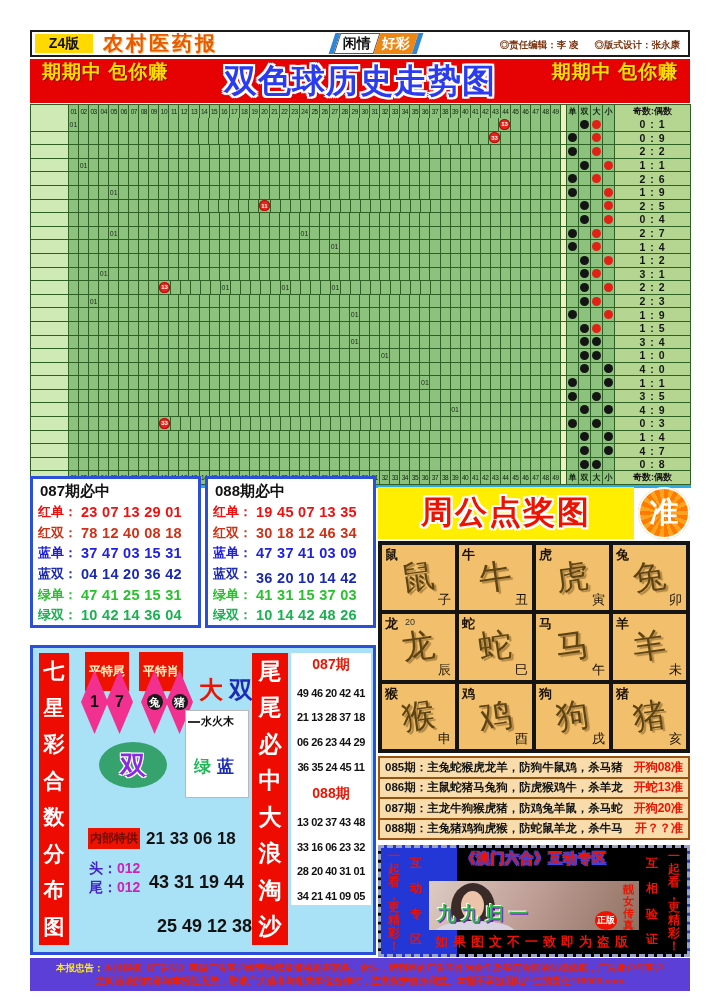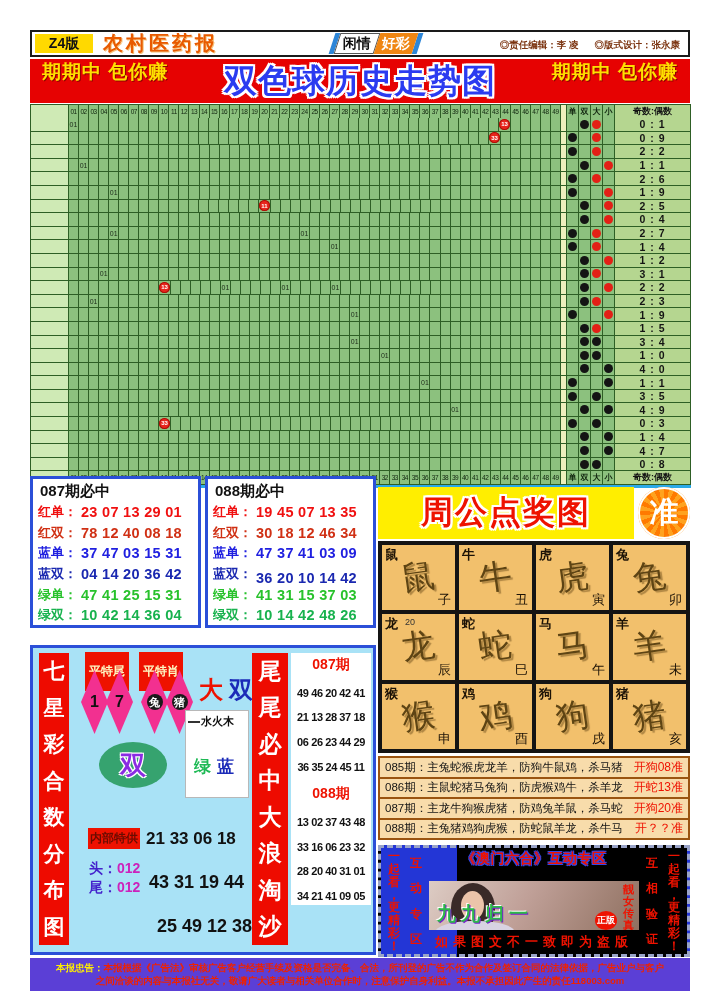--- a/index.html
+++ b/index.html
@@ -51,21 +51,21 @@
   .zg-badge{width:52px;height:52px;margin-left:4px;border-radius:50%;flex:0 0 auto;
     background:repeating-conic-gradient(#ff7a00 0 12deg,#ffa21e 12deg 24deg);
     display:flex;align-items:center;justify-content:center;color:#fff;font-size:29px;font-weight:900;box-shadow:0 0 0 2px #fff inset;}
   .zodiac{background:#141414;padding:4px;display:grid;grid-template-columns:repeat(4,1fr);grid-auto-rows:1fr;gap:4px;height:212px;box-sizing:border-box;margin-top:3px;}
   .zcell{background:#f2c06c;position:relative;}
   .z-animal{position:absolute;left:3px;top:1px;font-size:13px;font-weight:bold;color:#1c1206;font-family:"Liberation Serif",serif;}
   .z-branch{position:absolute;right:4px;bottom:1px;font-size:13px;color:#1c1206;font-family:"Liberation Serif",serif;}
   .z-num{position:absolute;left:23px;top:3px;font-size:9px;color:#333;}
   .z-art{position:absolute;inset:0;display:flex;align-items:center;justify-content:center;font-size:33px;color:#4a3408;font-family:"Liberation Serif",serif;opacity:.88;transform:rotate(-8deg);text-shadow:2px 2px 1px rgba(70,45,5,.45);}
   .preds{margin-top:3px;background:#9a5410;padding:2px;display:flex;flex-direction:column;gap:2px;}
-  .pred{background:#f8dcab;height:18.5px;display:flex;align-items:center;padding:0 5px;font-size:11.5px;font-weight:normal;color:#141414;white-space:nowrap;}
+  .pred{background:#f8dcab;height:18.5px;display:flex;align-items:center;padding:0 5px;font-size:11.5px;font-weight:bold;color:#141414;white-space:nowrap;}
   .pred-result{margin-left:auto;color:#ee1200;font-size:12px;}
   
   .blp{left:30px;top:645px;width:346px;height:310px;background:#a9e2f6;border:3px solid #2b4fd8;box-sizing:border-box;}
   .vstrip{position:absolute;background:#ee0b00;color:#fff;font-weight:bold;display:flex;flex-direction:column;align-items:center;justify-content:space-around;}
   .vs1{left:6px;top:5px;width:30px;height:292px;font-size:21px;}
   .vs2{left:219px;top:5px;width:36px;height:292px;font-size:23px;}
   .ptags{position:absolute;left:52px;top:4px;display:flex;gap:10px;}
   .ptag{background:#ee1200;color:#fef9c3;font-size:12px;font-weight:bold;padding:11px 4px;}
   .dias{position:absolute;left:48px;top:22px;display:flex;}
   .dia{width:27px;height:64px;clip-path:polygon(50% 0,100% 50%,50% 100%,0 50%);background:#f23090;display:flex;align-items:center;justify-content:center;margin-right:-2px;}

